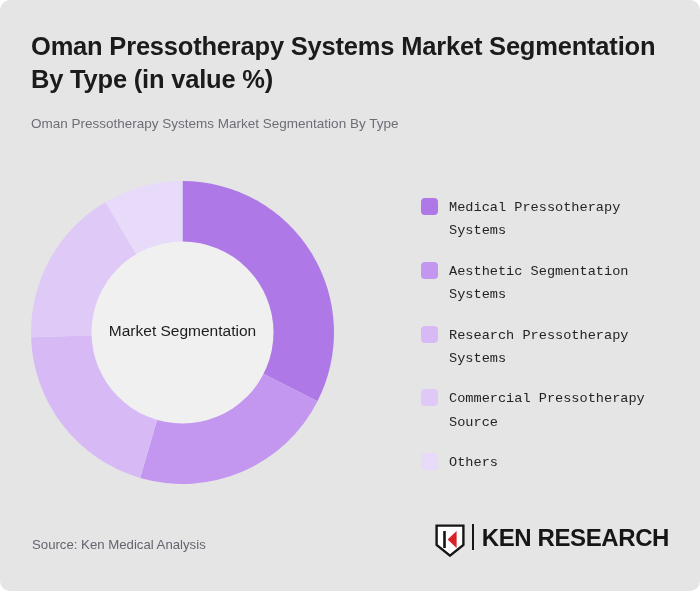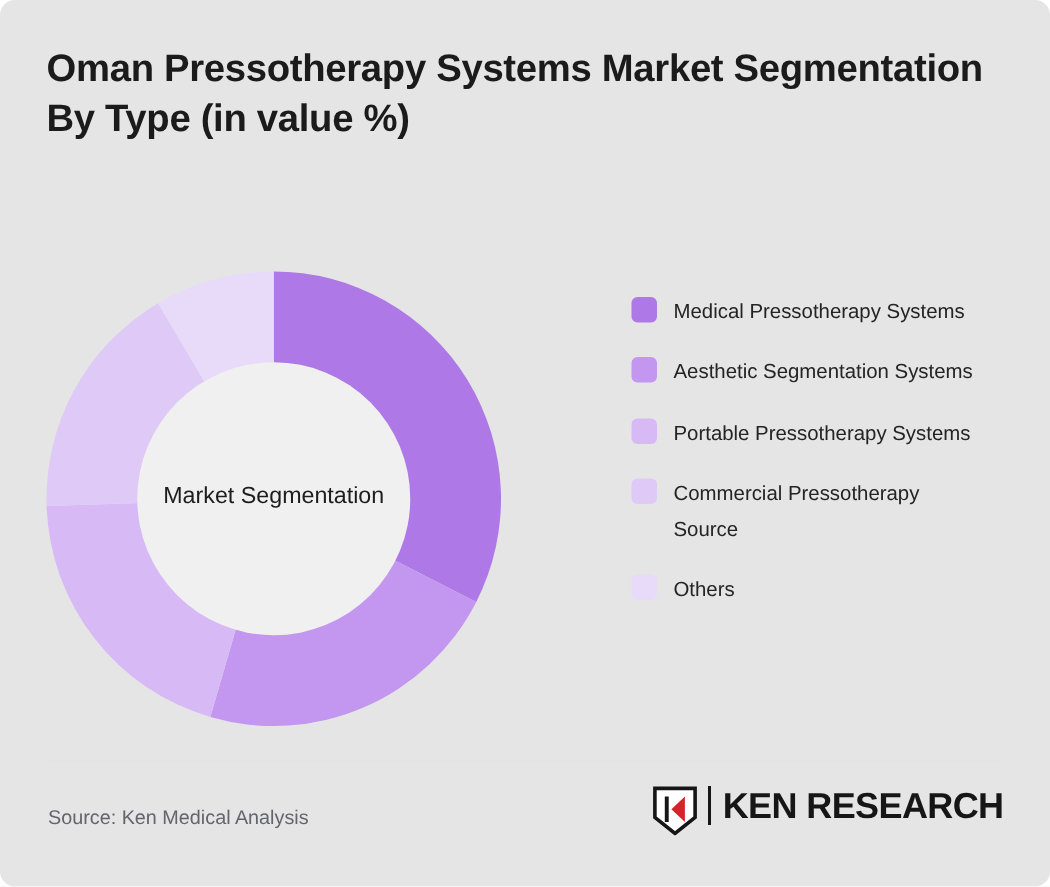--- a/index.html
+++ b/index.html
@@ -73,20 +73,21 @@
     color: #1d1d1d;
     line-height: 1.2;
   }
 
   
   .legend {
     position: absolute;
     left: 421px;
     top: 196px;
     width: 250px;
+    font-family: Liberation Mono, monospace;
   }
   .legend-row {
     display: flex;
     align-items: flex-start;
     margin-bottom: 17px;
   }
   .legend-row:last-child { margin-bottom: 15px; }
   .swatch {
     flex: 0 0 auto;
     width: 17px;
@@ -147,20 +148,21 @@
 </style>
 </head>
 <body>
 
 <div class="card">
   <div class="inner">
 
     <div class="title">Oman Pressotherapy Systems Market Segmentation By Type (in value %)</div>
 
     <div class="subtitles">
+      <span class="sub-line">Oman Pressotherapy Systems Market Segmentation By Type</span>
     </div>
 
     <div class="chart-area">
       <svg class="donut-svg" viewBox="0 0 315 315">
         <g id="donut-slices">
             <path d="M 157.5 157.5 L 157.5 6 A 151.5 151.5 0 0 1 292.4874884145378 226.27956071054132 Z" fill="#ae79e6"></path>
             <path d="M 157.5 157.5 L 292.4874884145378 226.27956071054132 A 151.5 151.5 0 0 1 115.23284743505675 302.98449338005685 Z" fill="#c396ef"></path>
             <path d="M 157.5 157.5 L 115.23284743505675 302.98449338005685 A 151.5 151.5 0 0 1 6.074756104591671 162.2587300003364 Z" fill="#d7baf5"></path>
             <path d="M 157.5 157.5 L 6.074756104591671 162.2587300003364 A 151.5 151.5 0 0 1 80.38022551381879 27.097582908902524 Z" fill="#dfcaf7"></path>
             <path d="M 157.5 157.5 L 80.38022551381879 27.097582908902524 A 151.5 151.5 0 0 1 157.49999999999997 6 Z" fill="#e8daf9"></path>
@@ -174,21 +176,21 @@
         <div class="legend-row">
           <span class="swatch" style="background: rgb(174, 121, 230);"></span>
           <span class="legend-text">Medical Pressotherapy Systems</span>
         </div>
         <div class="legend-row">
           <span class="swatch" style="background: rgb(195, 150, 239);"></span>
           <span class="legend-text">Aesthetic Segmentation Systems</span>
         </div>
         <div class="legend-row">
           <span class="swatch" style="background: rgb(215, 186, 245);"></span>
-          <span class="legend-text">Portable Pressotherapy Systems</span>
+          <span class="legend-text">Research Pressotherapy Systems</span>
         </div>
         <div class="legend-row">
           <span class="swatch" style="background: rgb(223, 202, 247);"></span>
           <span class="legend-text">Commercial Pressotherapy Source</span>
         </div>
         <div class="legend-row">
           <span class="swatch" style="background: rgb(232, 218, 249);"></span>
           <span class="legend-text">Others</span>
         </div>
       </div>

